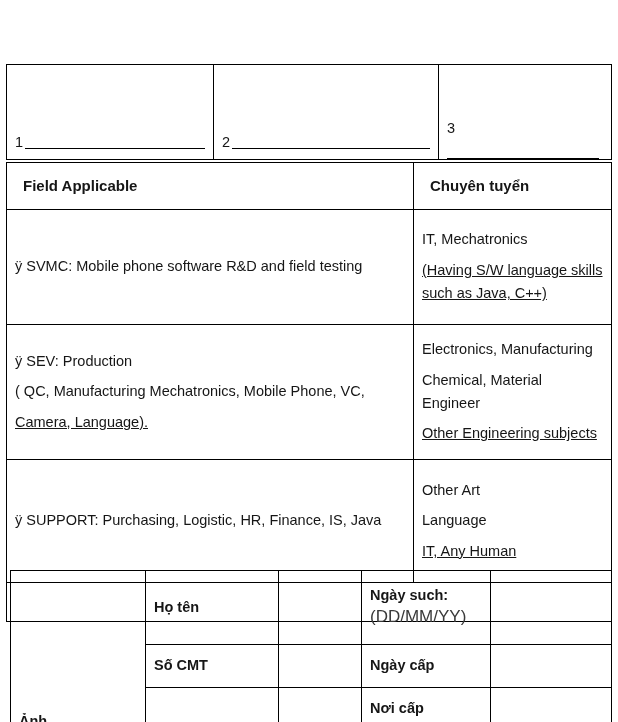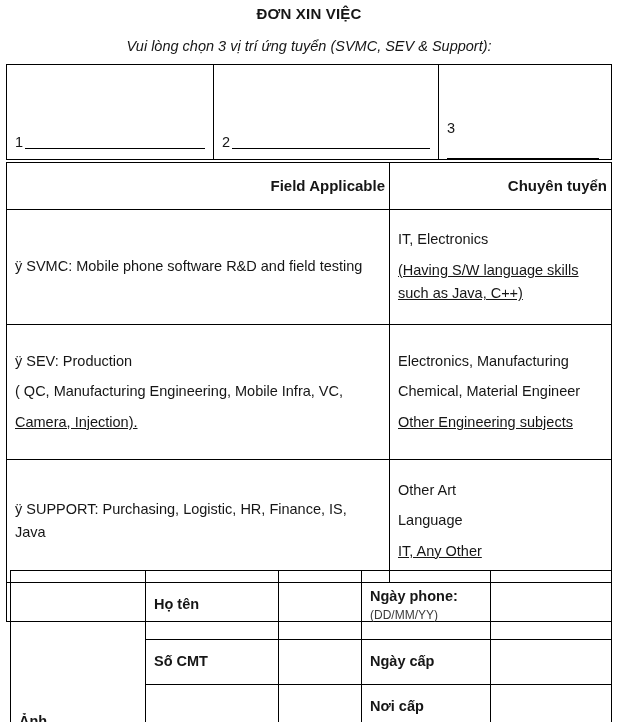--- a/index.html
+++ b/index.html
@@ -102,25 +102,25 @@
     top: 162px;
     width: 606px;
   }
   #field-table td {
     padding: 6px 8px;
     font-size: 14.5px;
     line-height: 1.62;
     vertical-align: middle;
   }
   #field-table td.head {
-    text-align: right;
+    text-align: left;
     font-weight: bold;
     font-size: 15px;
     height: 38px;
-    padding: 4px 4px;
+    padding: 4px 16px;
   }
   #field-table td.blank-row {
     height: 26px;
   }
   .cell-lines p {
     margin: 0 0 7px 0;
   }
   .cell-lines p:last-child { margin-bottom: 0; text-decoration: underline; }
 
   
@@ -135,38 +135,36 @@
     font-size: 14.5px;
     vertical-align: middle;
   }
   #info-table td.lbl {
     font-weight: bold;
     line-height: 1.35;
   }
   #info-table td.lbl .sub {
     font-weight: normal;
     color: #3a3a3a;
-    font-size: 12px;
+    font-size: 17px;
     display: block;
   }
   #info-table td.photo {
     vertical-align: bottom;
     text-align: left;
     font-weight: bold;
     font-size: 14.5px;
     padding-bottom: 0;
   }
 </style>
 </head>
 <body>
 
 <div class="page">
 
-  <div class="doc-title">ĐƠN XIN VIỆC</div>
-  <div class="doc-subtitle">Vui lòng chọn 3 vị trí ứng tuyển (SVMC, SEV &amp; Support):</div>
 
   <table class="tbl" id="choices-table">
     <tbody>
         <tr>
       <td class="choice-cell" style="width:190px">
         <div class="choice-inline">
           <span class="num">1</span>
           <span class="rule"></span>
         </div>
       </td>
@@ -188,68 +186,68 @@
     <tbody>
         <tr>
       <td class="head" style="width:374px">Field Applicable</td>
       <td class="head">Chuyên tuyển</td>
     </tr>
 
     <tr>
       <td style="height:102px">ÿ SVMC: Mobile phone software R&amp;D and field testing</td>
       <td>
         <div class="cell-lines">
-          <p>IT, Electronics</p>
+          <p>IT, Mechatronics</p>
           <p>(Having S/W language skills such as Java, C++)</p>
         </div>
       </td>
     </tr>
 
     <tr>
       <td style="height:122px">
         <div class="cell-lines">
           <p>ÿ SEV: Production</p>
-          <p>( QC, Manufacturing Engineering, Mobile Infra, VC,</p>
-          <p>Camera, Injection).</p>
+          <p>( QC, Manufacturing Mechatronics, Mobile Phone, VC,</p>
+          <p>Camera, Language).</p>
         </div>
       </td>
       <td>
         <div class="cell-lines">
           <p>Electronics, Manufacturing</p>
           <p>Chemical, Material Engineer</p>
           <p>Other Engineering subjects</p>
         </div>
       </td>
     </tr>
 
     <tr>
       <td style="height:110px">ÿ SUPPORT: Purchasing, Logistic, HR, Finance, IS, Java</td>
       <td>
         <div class="cell-lines">
           <p>Other Art</p>
           <p>Language</p>
-          <p>IT, Any Other</p>
+          <p>IT, Any Human</p>
         </div>
       </td>
     </tr>
 
     <tr>
       <td class="blank-row" colspan="2"></td>
     </tr>
   </tbody>
     </table>
 
   <table class="tbl" id="info-table">
     <tbody>
         <tr>
       <td class="photo" rowspan="3" style="width:118px">Ảnh</td>
       <td class="lbl" style="width:116px">Họ tên</td>
       <td style="width:66px"></td>
       <td class="lbl" style="width:112px">
-        <span>Ngày phone:</span>
+        <span>Ngày such:</span>
         <span class="sub">(DD/MM/YY)</span>
       </td>
       <td></td>
     </tr>
     <tr>
       <td class="lbl">Số CMT</td>
       <td></td>
       <td class="lbl">Ngày cấp</td>
       <td></td>
     </tr>

